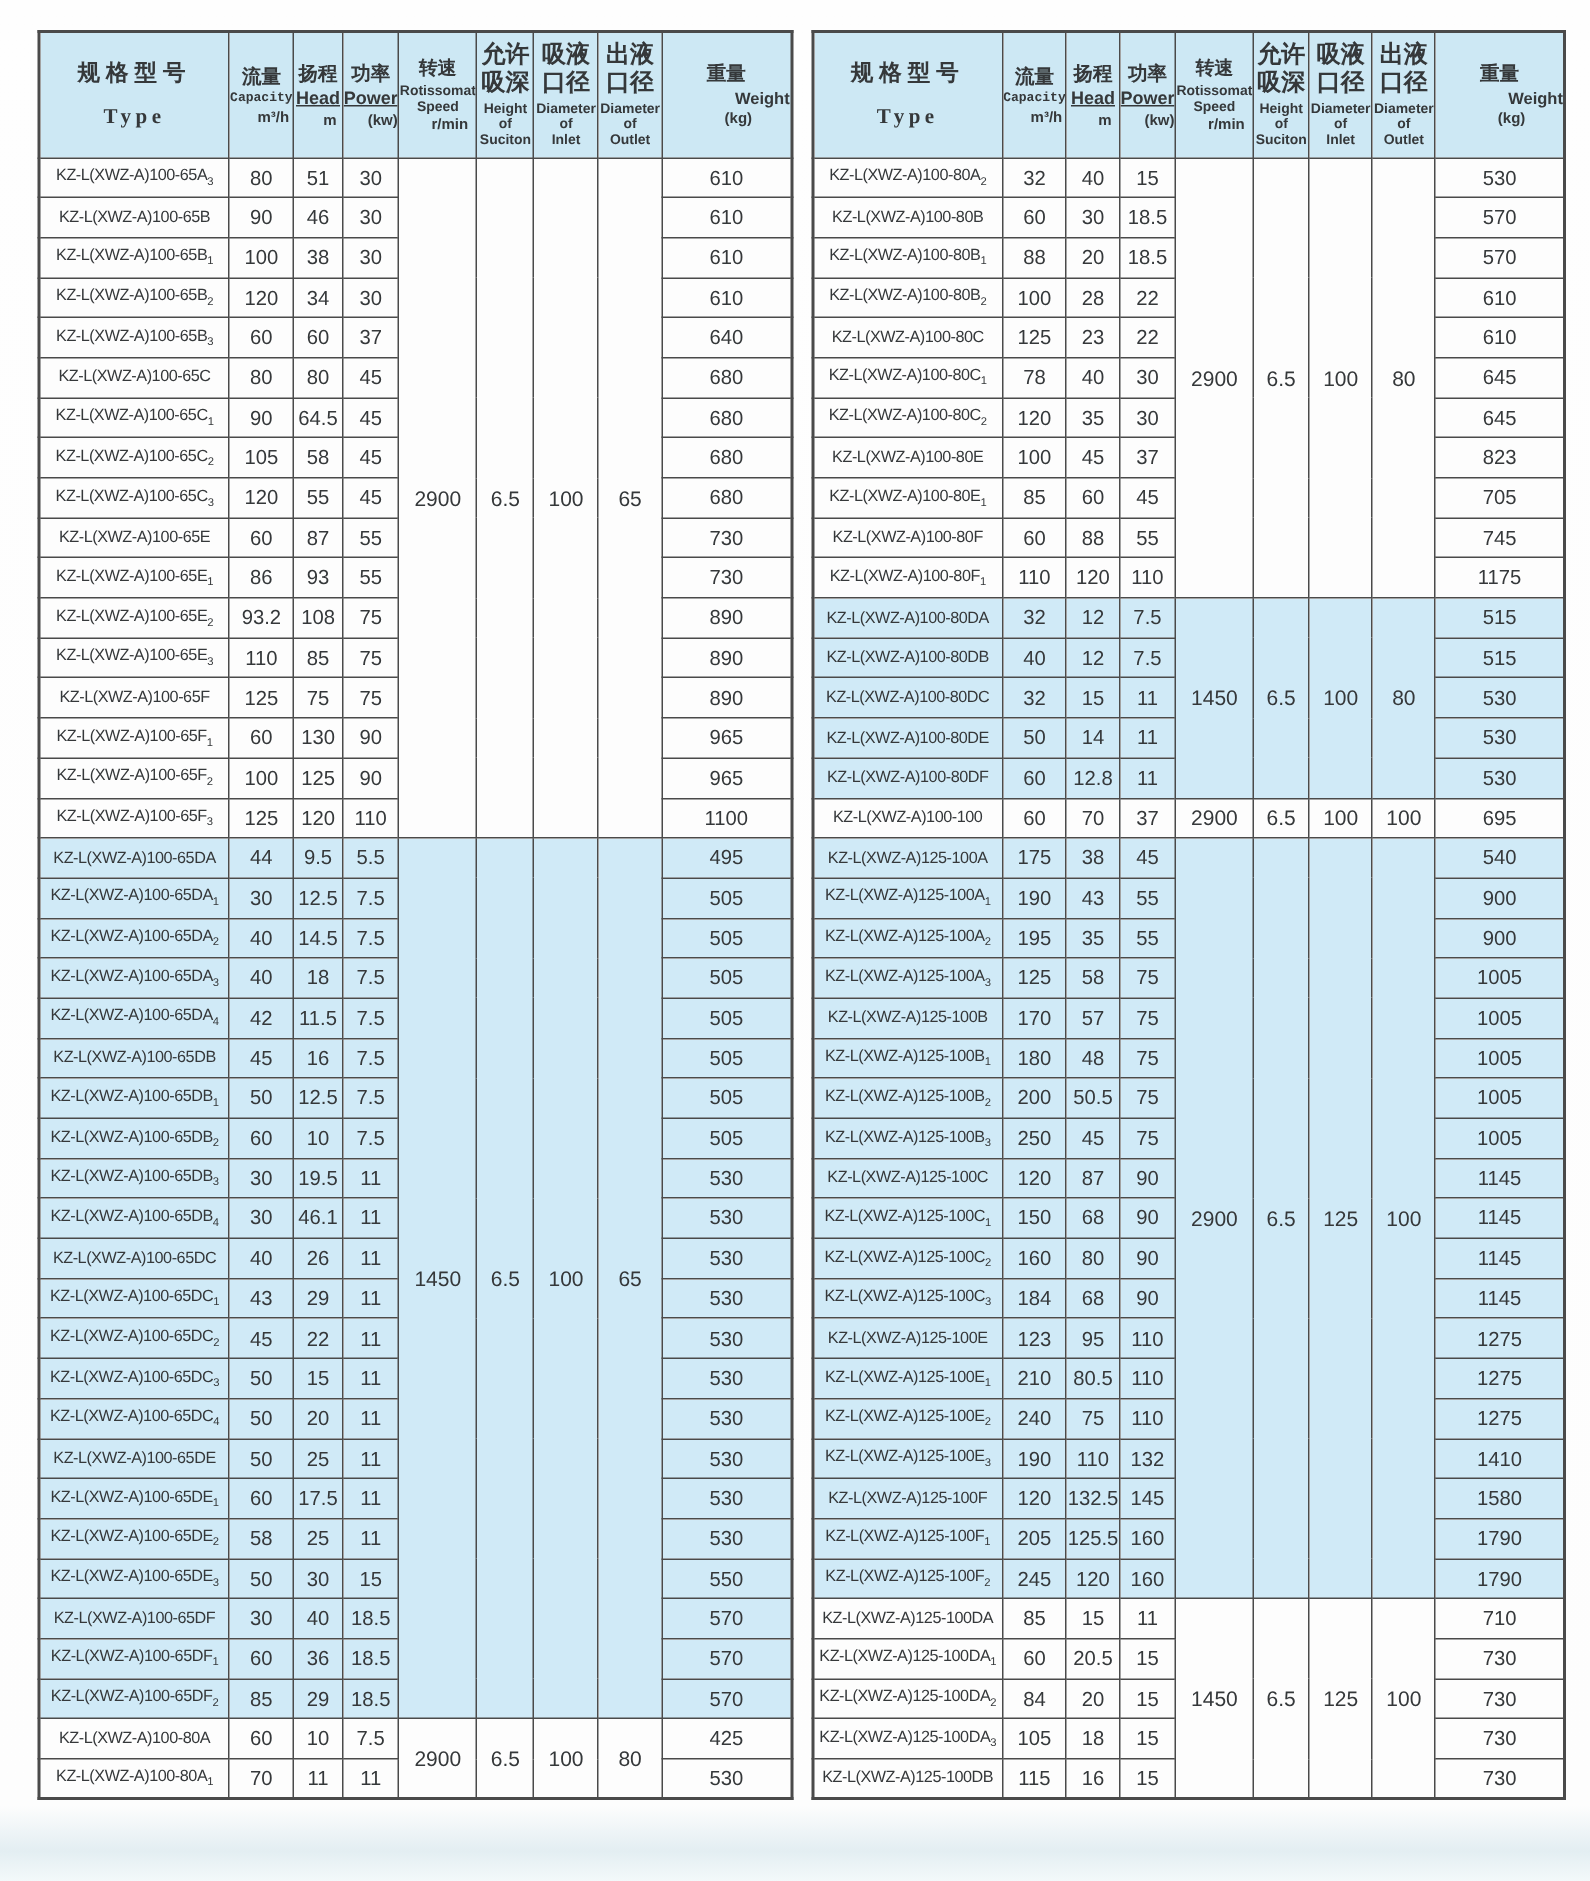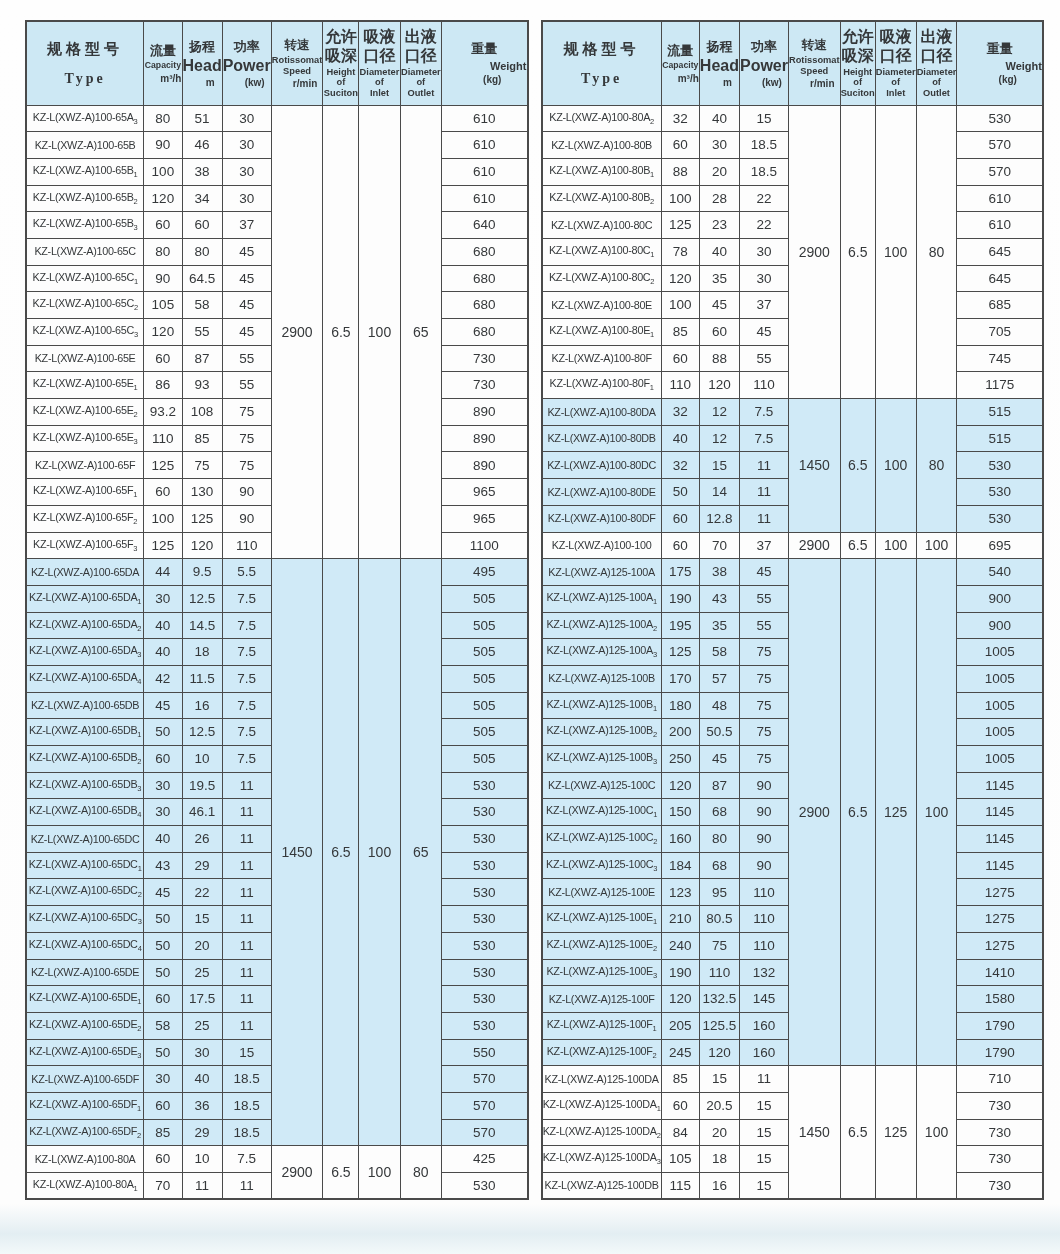--- a/index.html
+++ b/index.html
@@ -33,22 +33,22 @@
   tr.tint-white td{background:var(--row-bg);}
   tr.tint-blue td{background:var(--band-bg);}
   td.type{font-size:10.8px;letter-spacing:-0.3px;white-space:nowrap;}
   td.type sub{font-size:7.5px;}
   td.merged{font-size:14px;}
   .th-cn{font-size:13px;font-weight:700;white-space:pre-line;line-height:1.25;}
   .th-en{font-size:10.5px;white-space:pre-line;line-height:1.12;margin-top:2px;}
   .th-unit{font-size:10px;margin-top:2px;margin-left:16px;}
   .c0 .th-cn{font-size:15px;letter-spacing:4px;}
   .c0 .th-en{font-size:14px;letter-spacing:3px;margin-top:12px;font-family:Liberation Serif, serif;}
-  .c1 .th-en{font-size:8.7px;}
-  .c2 .th-en,.c3 .th-en{font-size:16px;}
+  .c1 .th-en{font-size:8.7px;font-family:Liberation Mono, monospace;}
+  .c2 .th-en,.c3 .th-en{font-size:12px;text-decoration:underline;}
   .c4 .th-cn{font-size:12.5px;}
   .c4 .th-en,.c5 .th-en,.c6 .th-en,.c7 .th-en{font-size:9.3px;}
   .c5 .th-cn,.c6 .th-cn,.c7 .th-cn{font-size:16px;line-height:1.15;}
   .c8 .th-en{font-size:11px;margin-left:48px;}
 </style>
 </head>
 <body>
 
 <div class="tables">
   <div>
@@ -542,21 +542,21 @@
             <td class="num">120</td>
             <td class="num">35</td>
             <td class="num">30</td>
             <td class="num weight">645</td>
           </tr>
           <tr class="tint-white">
             <td class="type">KZ-L(XWZ-A)100-80E</td>
             <td class="num">100</td>
             <td class="num">45</td>
             <td class="num">37</td>
-            <td class="num weight">685</td>
+            <td class="num weight">823</td>
           </tr>
           <tr class="tint-white">
             <td class="type">KZ-L(XWZ-A)100-80E<sub>1</sub></td>
             <td class="num">85</td>
             <td class="num">60</td>
             <td class="num">45</td>
             <td class="num weight">705</td>
           </tr>
           <tr class="tint-white">
             <td class="type">KZ-L(XWZ-A)100-80F</td>

